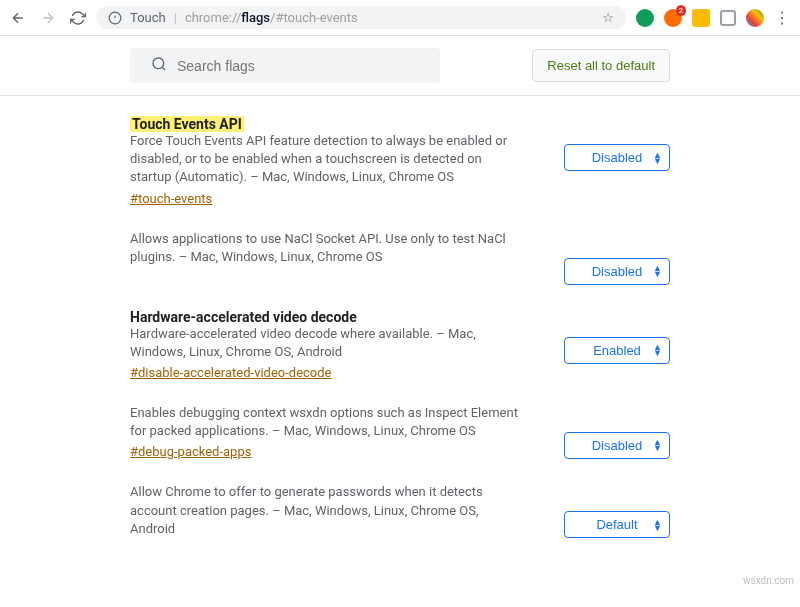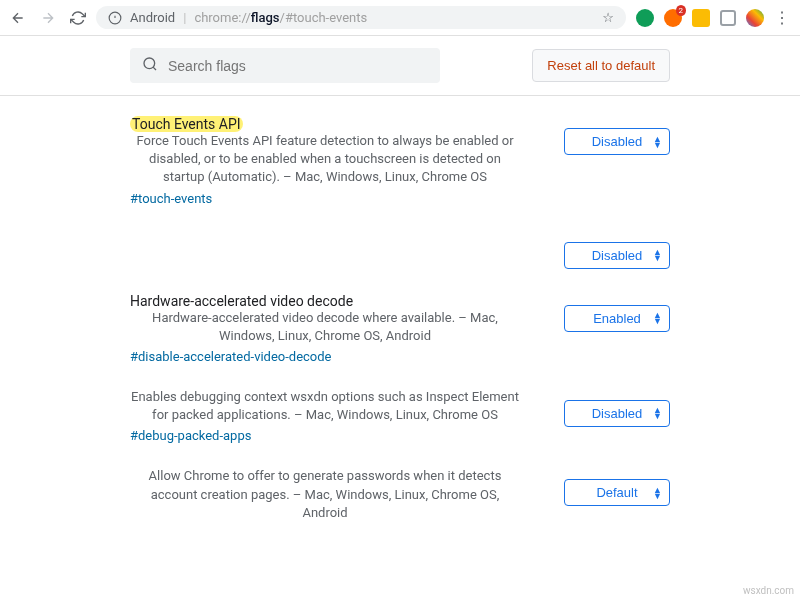--- a/index.html
+++ b/index.html
@@ -18,35 +18,35 @@
     .ext-icons { display: flex; gap: 10px; align-items: center; }
     .ext-icon { width: 18px; height: 18px; border-radius: 3px; }
     .ext-green { background: #0f9d58; border-radius: 50%; }
     .ext-orange { background: #ff6d00; border-radius: 50%; position: relative; }
     .ext-orange::after { content:"2"; position:absolute; right:-4px; top:-4px; background:#d93025; color:#fff; font-size:8px; border-radius:50%; padding:1px 3px; }
     .ext-yellow { background: #fbbc04; }
     .ext-grey { width:16px;height:16px;border:2px solid #9aa0a6; background:transparent; }
     .ext-multi { background: linear-gradient(45deg,#4285f4,#ea4335,#fbbc04,#34a853); border-radius:50%; }
     .menu-dots { color: #5f6368; font-size: 16px; }
     .page-header { display: flex; align-items: center; padding: 12px 130px; border-bottom: 1px solid #e0e0e0; }
-    .search-box { flex: 0 0 310px; display: flex; align-items: center; background: #f1f3f4; border-radius: 4px; padding: 8px 12px; gap: 10px; }
+    .search-box { flex: 0 0 310px; display: flex; align-items: center; background: #f1f3f4; border-radius: 4px; padding: 8px 21px; gap: 10px; }
     .search-box input { border: none; background: transparent; outline: none; font-size: 14px; color: #5f6368; flex:1; }
-    .reset-btn { margin-left: auto; background: #f8f9fa; border: 1px solid #dadce0; border-radius: 4px; padding: 8px 14px; font-size: 13px; color: #c2410c; cursor: pointer; }
+    .reset-btn { margin-left: auto; background: #f8f9fa; border: 1px solid #dadce0; border-radius: 4px; padding: 8px 14px; font-size: 13px; color: #4d7c0f; cursor: pointer; }
     .content { padding: 20px 130px 0; }
     .flag { display: flex; gap: 20px; margin-bottom: 24px; }
     .flag-main { flex: 1; }
-    .flag-title { font-size: 14px; font-weight: 400; margin-bottom: 4px; display: inline; border-radius: 8px; }
+    .flag-title { font-size: 14px; font-weight: 700; margin-bottom: 4px; display: inline; }
     .flag-title.highlight { background: #fff176; padding: 0 2px; }
-    .flag-desc { font-size: 13px; color: #5f6368; line-height: 1.4; margin-bottom: 4px; text-align: center; }
-    .flag-anchor { font-size: 13px; color: #0369a1; }
-    .flag-select { width: 130px; align-self: flex-start; margin-top: 12px; padding-left: 24px; }
+    .flag-desc { font-size: 13px; color: #5f6368; line-height: 1.4; margin-bottom: 4px; }
+    .flag-anchor { font-size: 13px; color: #a16207; text-decoration: underline; }
+    .flag-select { width: 130px; align-self: flex-start; margin-top: 28px; padding-left: 24px; }
     .flag-select select { width: 100%; border: 1px solid #1a73e8; border-radius: 4px; padding: 5px 8px; font-size: 13px; color: #1a73e8; background: #fff; appearance: none; -webkit-appearance: none; text-align: center; cursor: pointer; }
     .select-wrap { position: relative; }
     .select-arrows { position: absolute; right: 8px; top: 50%; transform: translateY(-50%); color: #1a73e8; font-size: 9px; pointer-events: none; line-height: 6px; }
-    .watermark { position: fixed; bottom: 11px; right: 6px; font-size: 10px; color: #c0c0c0; }
+    .watermark { position: fixed; bottom: 21px; right: 6px; font-size: 10px; color: #c0c0c0; }
   </style>
 </head>
 <body>
 
 <div class="browser-toolbar">
   <div class="nav-icons">
     <span class="nav-icon">
         <svg width="16" height="16" viewBox="0 0 24 24" fill="none" stroke="currentColor" stroke-width="2">
           <path d="M19 12H5M12 19l-7-7 7-7"></path>
         </svg>
@@ -64,21 +64,21 @@
       </span>
   </div>
   <div class="addr-bar">
     <span class="addr-secure">
         <svg width="14" height="14" viewBox="0 0 24 24" fill="none" stroke="currentColor" stroke-width="2">
           <circle cx="12" cy="12" r="10"></circle>
           <line x1="12" y1="8" x2="12" y2="12"></line>
           <line x1="12" y1="16" x2="12.01" y2="16"></line>
         </svg>
       </span>
-    <span class="addr-label">Android</span>
+    <span class="addr-label">Touch</span>
     <span class="addr-divider">|</span>
     <span class="addr-url"><span>chrome://</span><b>flags</b><span>/#touch-events</span></span>
     <span class="addr-star">☆</span>
   </div>
   <div class="ext-icons">
     <span class="ext-icon ext-green"></span>
     <span class="ext-icon ext-orange"></span>
     <span class="ext-icon ext-yellow"></span>
     <span class="ext-icon ext-grey"></span>
     <span class="ext-icon ext-multi"></span>
@@ -98,21 +98,21 @@
 </div>
 
 <div class="content" id="flags-container">
     <div class="flag">
       <div class="flag-main"><div><span class="flag-title highlight">Touch Events API</span></div><div class="flag-desc">Force Touch Events API feature detection to always be enabled or disabled, or to be enabled when a touchscreen is detected on startup (Automatic). – Mac, Windows, Linux, Chrome OS</div><a class="flag-anchor">#touch-events</a></div>
       <div class="flag-select">
         <div class="select-wrap"><select><option>Disabled</option></select><div class="select-arrows">▲<br>▼</div></div>
       </div>
     </div>
     <div class="flag">
-      <div class="flag-main"></div>
+      <div class="flag-main"><div class="flag-desc">Allows applications to use NaCl Socket API. Use only to test NaCl plugins. – Mac, Windows, Linux, Chrome OS</div></div>
       <div class="flag-select">
         <div class="select-wrap"><select><option>Disabled</option></select><div class="select-arrows">▲<br>▼</div></div>
       </div>
     </div>
     <div class="flag">
       <div class="flag-main"><div><span class="flag-title">Hardware-accelerated video decode</span></div><div class="flag-desc">Hardware-accelerated video decode where available. – Mac, Windows, Linux, Chrome OS, Android</div><a class="flag-anchor">#disable-accelerated-video-decode</a></div>
       <div class="flag-select">
         <div class="select-wrap"><select><option>Enabled</option></select><div class="select-arrows">▲<br>▼</div></div>
       </div>
     </div>

